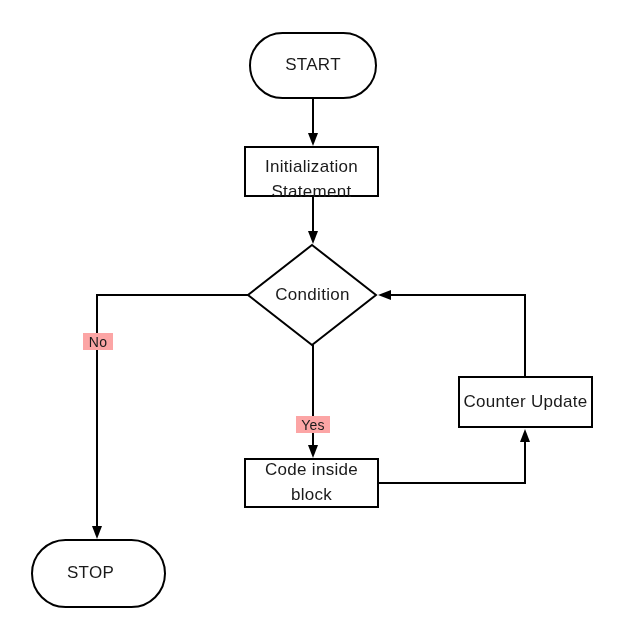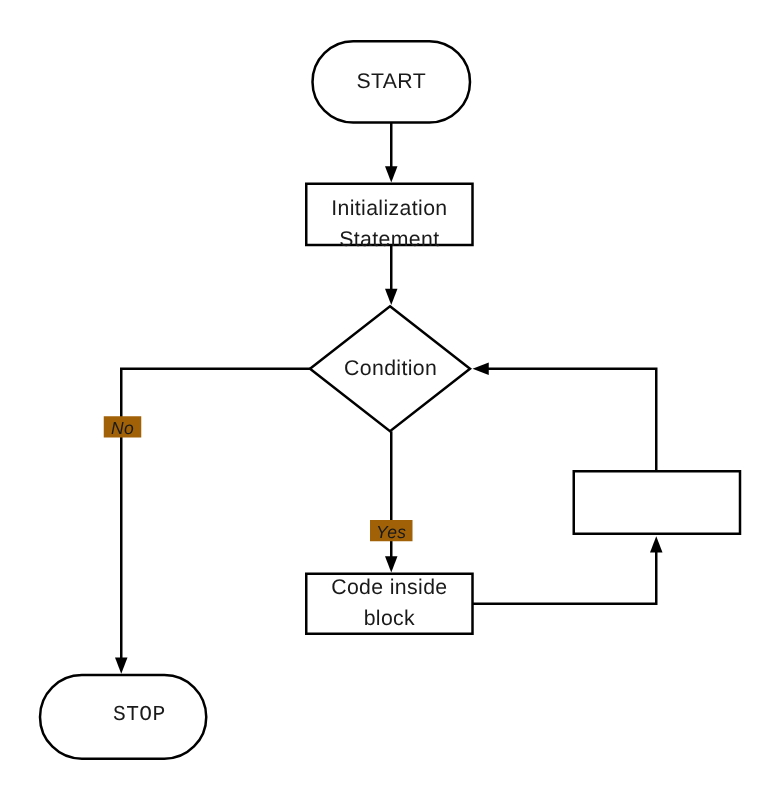--- a/index.html
+++ b/index.html
@@ -31,30 +31,29 @@
     letter-spacing: 0.3px;
     color: #1a1a1a;
   }
   .edge-label {
     position: absolute;
     display: flex;
     align-items: center;
     justify-content: center;
     font-size: 14px;
     letter-spacing: 0.3px;
-    background: #a16207;
+    background: #fca5a5;
     color: #1a1a1a;
-    font-style: italic;
   }
   .lbl-start  { left: 250px; top: 33px;  width: 126px; height: 65px; }
   .lbl-init   { left: 247px; top: 147px; width: 129px; height: 66px; padding: 0 28px; }
   .lbl-cond   { left: 250px; top: 271px; width: 125px; height: 48px; }
   .lbl-code   { left: 245px; top: 459px; width: 133px; height: 48px; }
   .lbl-counter{ left: 459px; top: 377px; width: 133px; height: 50px; }
-  .lbl-stop   { left: 45px;  top: 540px; width: 133px; height: 67px; font-family: Liberation Mono, monospace; }
+  .lbl-stop   { left: 24px;  top: 540px; width: 133px; height: 67px; }
   .lbl-no     { left: 83px;  top: 333px; width: 30px;  height: 17px; }
   .lbl-yes    { left: 296px; top: 416px; width: 34px;  height: 17px; }
 </style>
 </head>
 <body>
 
 <div class="canvas">
 
   <svg width="624" height="640" viewBox="0 0 624 640">
 
@@ -87,20 +86,21 @@
   </svg>
 
   <div class="node-label lbl-start">START</div>
 
   <div class="node-label lbl-init">Initialization Statement</div>
 
   <div class="node-label lbl-code">Code inside block</div>
 
   <div class="node-label lbl-cond">Condition</div>
 
+  <div class="node-label lbl-counter">Counter Update</div>
 
   <div class="node-label lbl-stop">STOP</div>
 
   <div class="edge-label lbl-no">No</div>
 
   <div class="edge-label lbl-yes">Yes</div>
 
 </div>
 
 </body></html>

